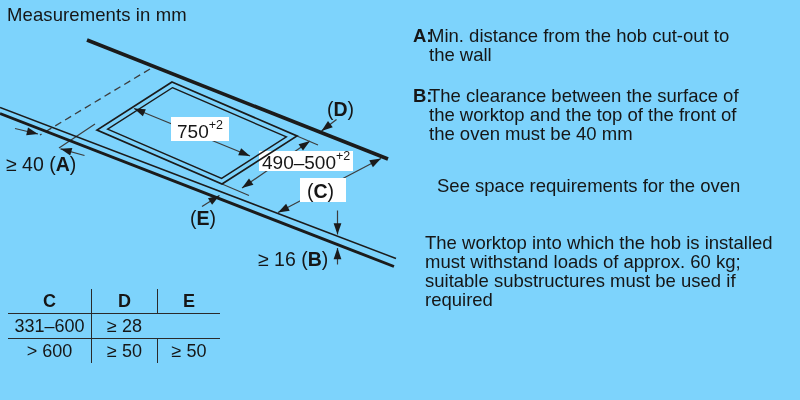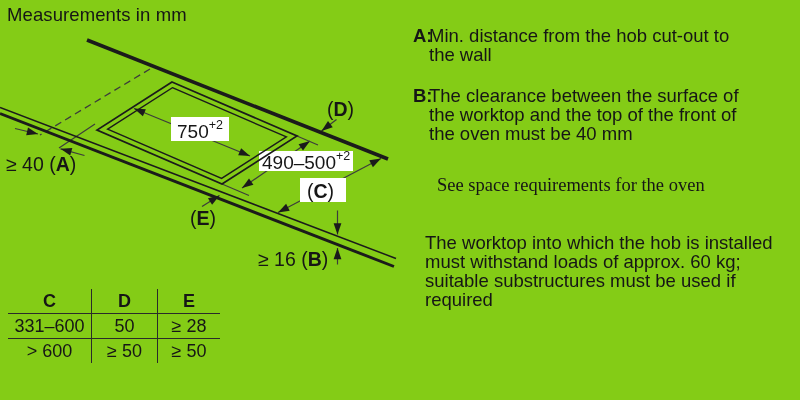--- a/index.html
+++ b/index.html
@@ -1,35 +1,35 @@
 <!DOCTYPE html>
 <html><head>
 <meta charset="utf-8">
 <style>
   html,body{margin:0;padding:0;background:#fff;}
-  .page{position:relative;width:800px;height:400px;background:#84cc16;overflow:hidden;
+  .page{position:relative;width:800px;height:400px;background:#7dd3fc;overflow:hidden;
         font-family:"Liberation Sans",sans-serif;color:#161616;}
   .title{position:absolute;left:7px;top:4px;font-size:18.5px;letter-spacing:.1px;}
   svg.diagram{position:absolute;left:0;top:0;}
   svg.diagram text{font-family:"Liberation Sans",sans-serif;fill:#161616;}
   
   .mtable{position:absolute;left:8px;top:289px;width:212px;font-size:18px;}
   .trow{display:grid;grid-template-columns:83px 66px 63px;}
   .trow > div{text-align:center;line-height:24px;height:24px;}
   .trow > div:nth-child(2),
   .trow > div:nth-child(3){border-left:1.6px solid #2a2a2a;}
   .trow.hrule{border-bottom:1.6px solid #2a2a2a;}
   .th > div{font-weight:bold;}
   
   .note{position:absolute;font-size:18.5px;line-height:19px;}
   .note .lbl{position:absolute;left:0;top:0;font-weight:bold;}
   .note .txt{display:block;margin-left:16px;width:315px;}
   .note-a{left:413px;top:26px;}
   .note-b{left:413px;top:86px;}
-  .note-see{left:437px;top:176px;width:330px;font-family:Liberation Serif, serif;}
+  .note-see{left:437px;top:176px;width:330px;}
   .note-load{left:425px;top:233px;width:362px;}
 </style>
 </head>
 <body>
 
 <div class="page">
 
   <div class="title">Measurements in mm</div>
 
   <svg class="diagram" width="400" height="290" viewBox="0 0 400 290">
@@ -83,21 +83,20 @@
   </svg>
 
   <div class="mtable">
     <div class="trow th hrule">
       <div>C</div>
       <div>D</div>
       <div>E</div>
     </div>
     <div class="trow hrule">
       <div>331–600</div>
-      <div>50</div>
       <div>≥ 28</div>
     </div>
     <div class="trow">
       <div>&gt; 600</div>
       <div>≥ 50</div>
       <div>≥ 50</div>
     </div>
   </div>
 
   <div class="note note-a">

